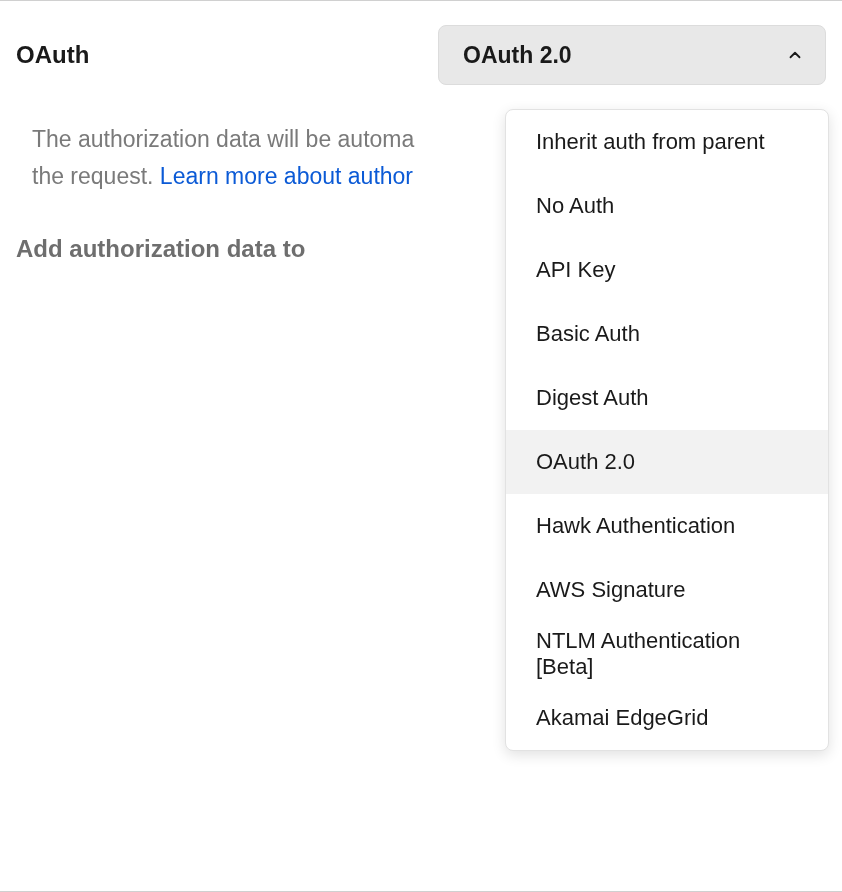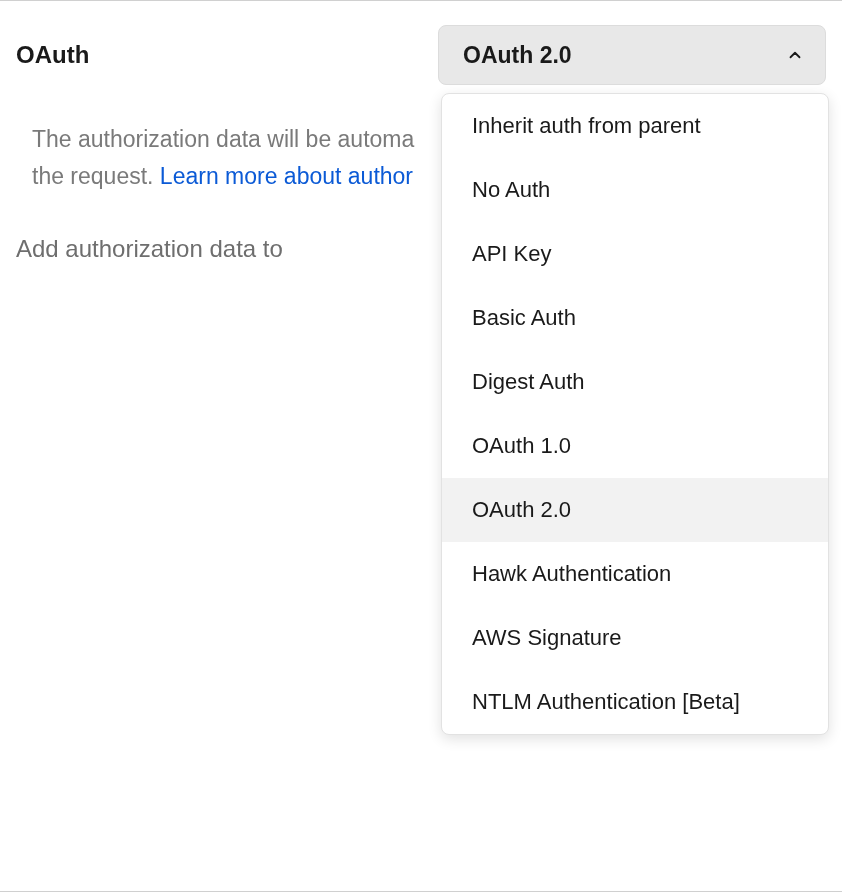--- a/index.html
+++ b/index.html
@@ -62,28 +62,28 @@
       line-height: 1.6;
       color: #7a7a7a;
     }
     .description a {
       color: #0b5ad6;
       text-decoration: none;
     }
     .sublabel {
       padding: 40px 16px 0 16px;
       font-size: 24px;
-      font-weight: 400;
+      font-weight: 700;
       color: #6e6e6e;
     }
     .dropdown {
       position: absolute;
-      top: 92px;
+      top: 108px;
       right: 13px;
-      width: 388px;
+      width: 324px;
       background: #fff;
       border: 1px solid #e2e2e2;
       border-radius: 8px;
       box-shadow: 0 4px 14px rgba(0,0,0,0.12);
       overflow: hidden;
     }
     .dropdown-item {
       height: 64px;
       padding: 0 30px;
       display: flex;
@@ -127,28 +127,28 @@
     </div>
     <div class="dropdown-item">
       <span>API Key</span>
     </div>
     <div class="dropdown-item">
       <span>Basic Auth</span>
     </div>
     <div class="dropdown-item">
       <span>Digest Auth</span>
     </div>
-    <div class="dropdown-item">
-      <span>OAuth 1.0</span>
-    </div>
     <div class="dropdown-item selected">
       <span>OAuth 2.0</span>
     </div>
     <div class="dropdown-item">
       <span>Hawk Authentication</span>
     </div>
     <div class="dropdown-item">
       <span>AWS Signature</span>
     </div>
     <div class="dropdown-item">
       <span>NTLM Authentication [Beta]</span>
     </div>
+    <div class="dropdown-item">
+      <span>Akamai EdgeGrid</span>
+    </div>
   </div>
 
 </body></html>

